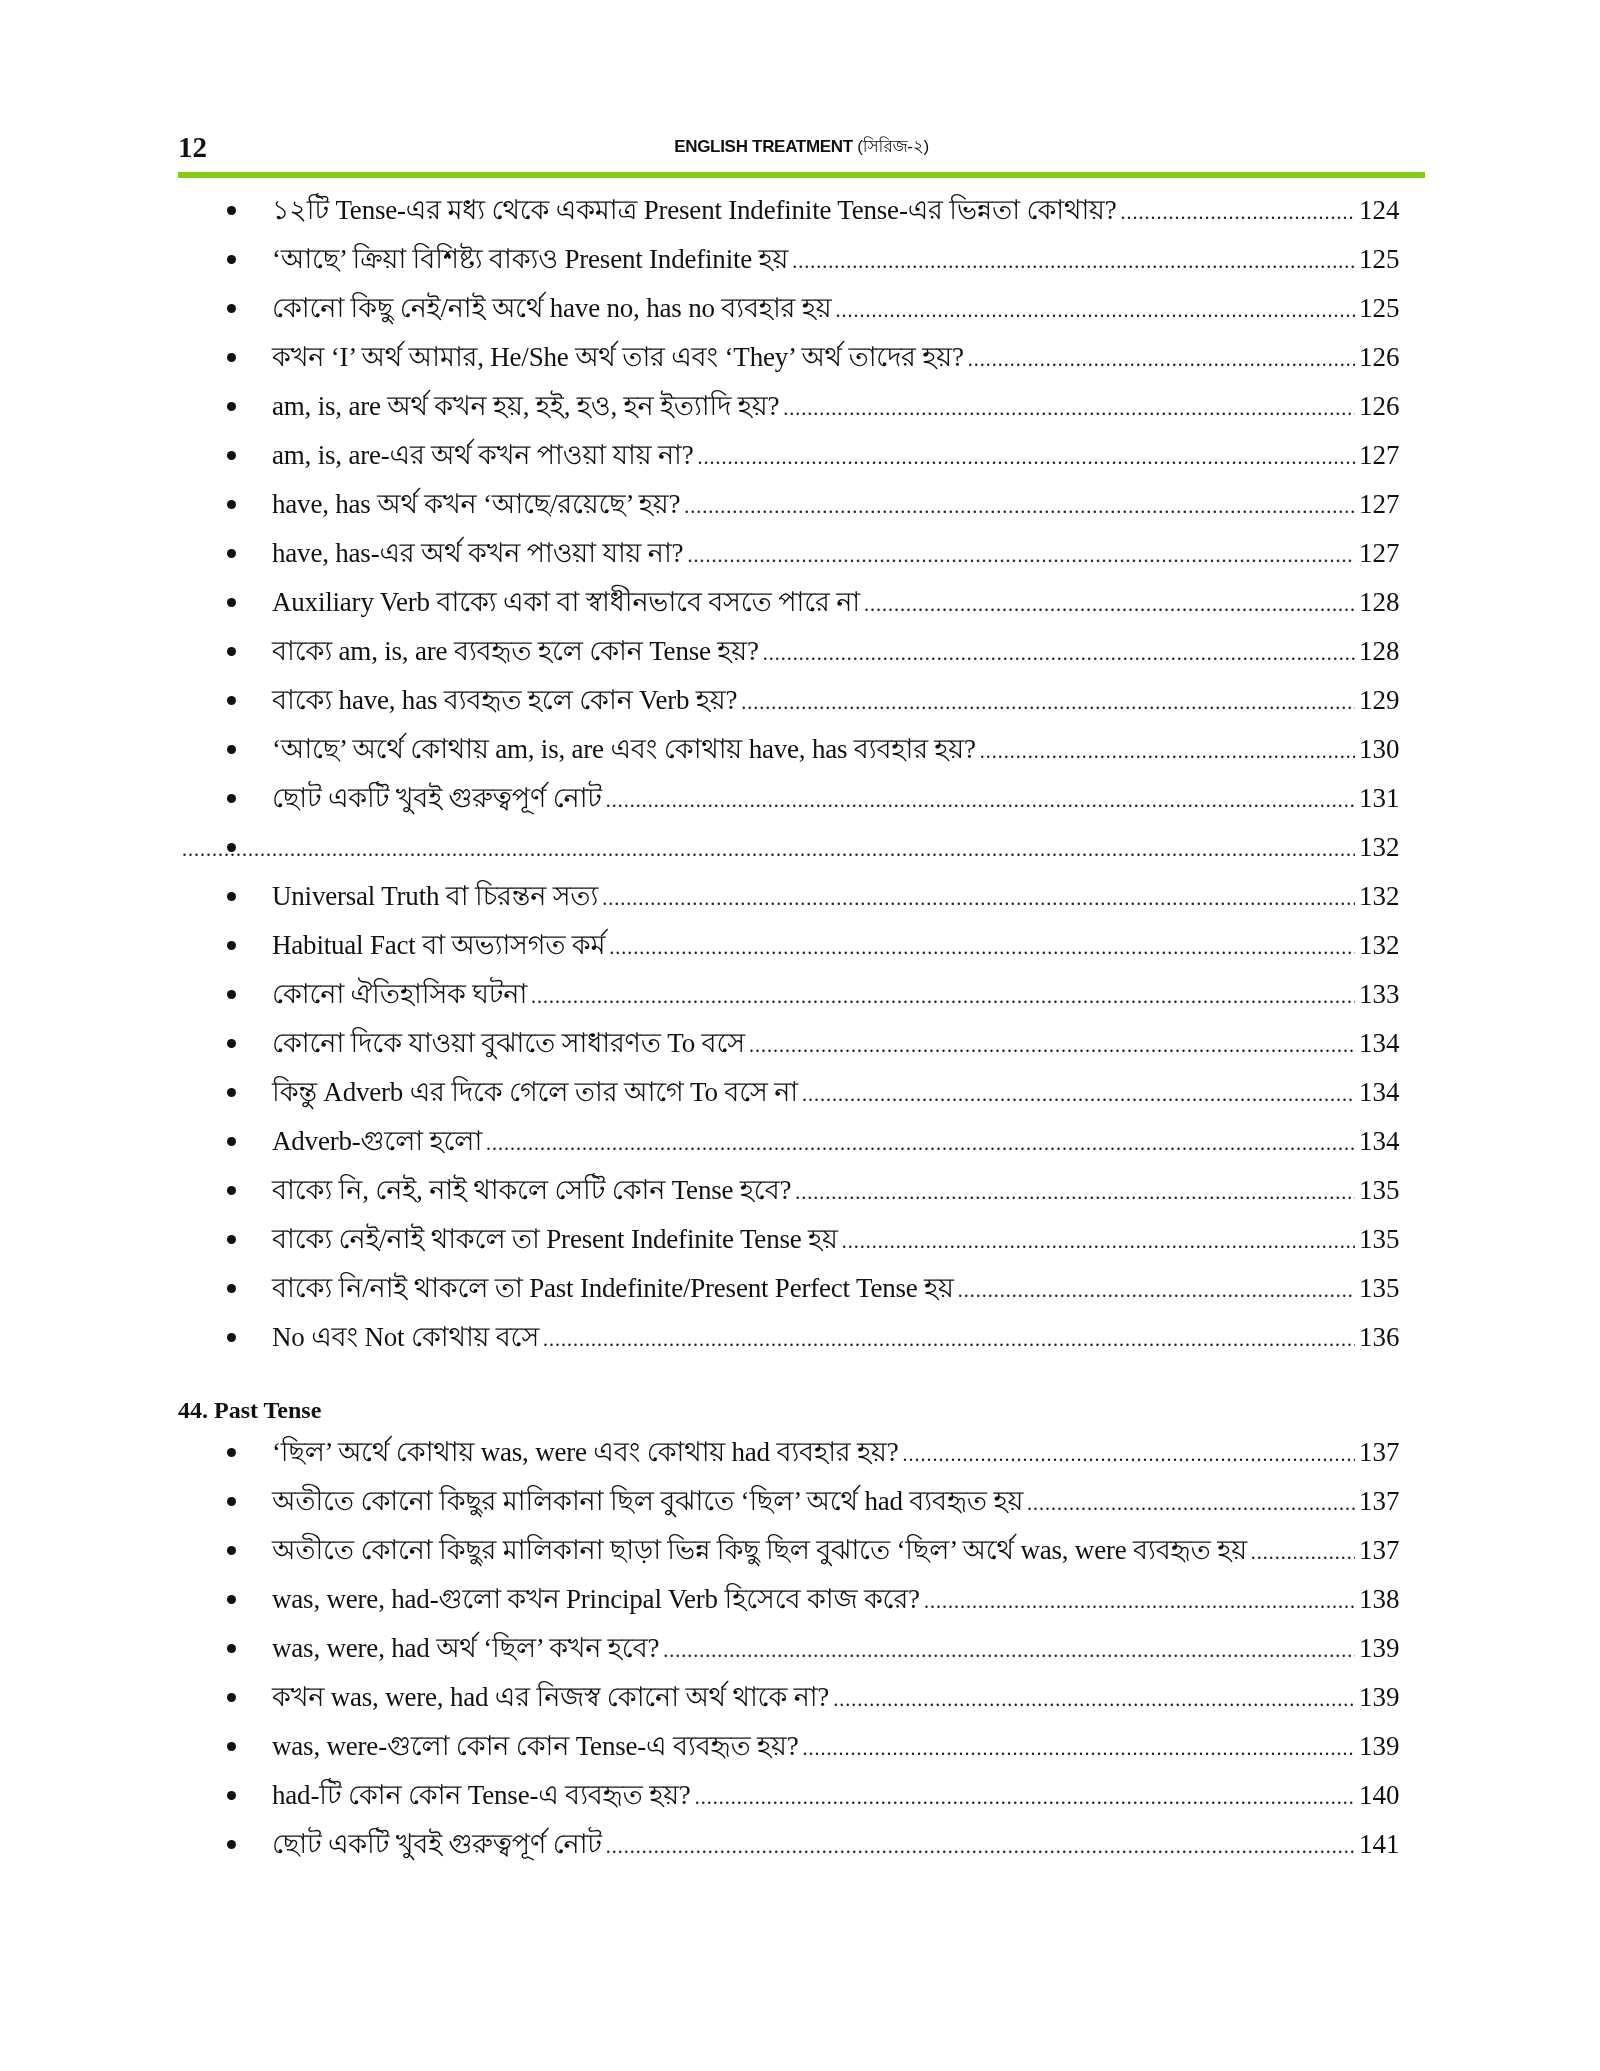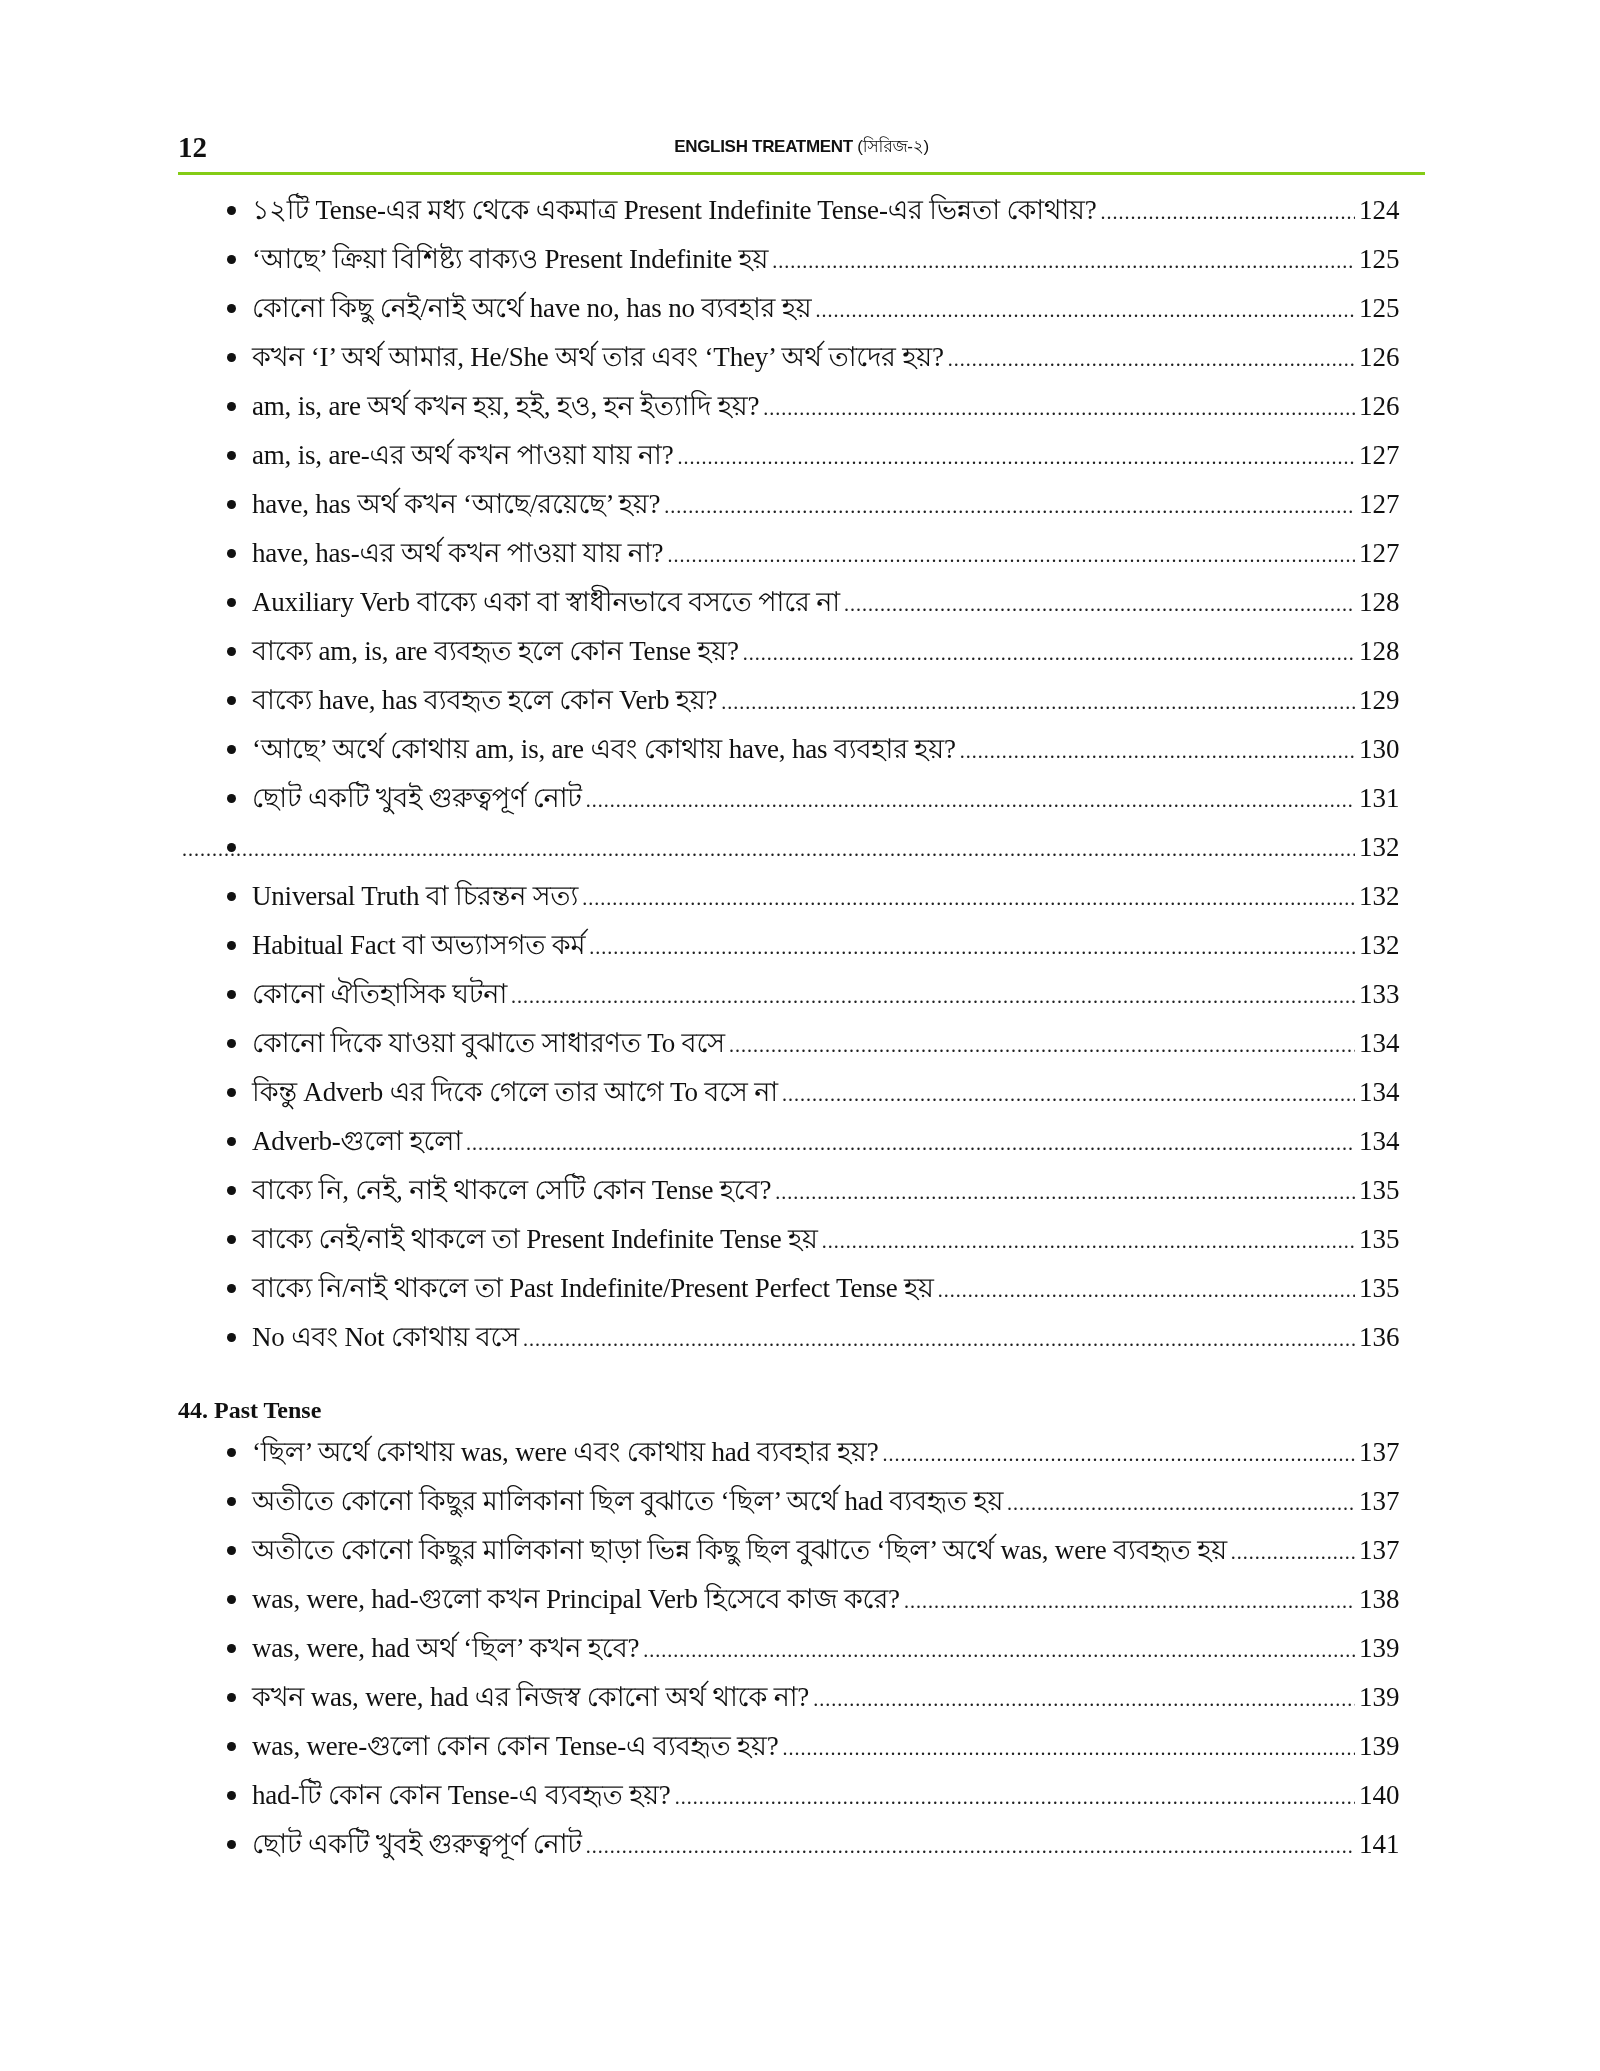--- a/index.html
+++ b/index.html
@@ -20,21 +20,21 @@
     left: 0; top: 0;
     width: 1600px;
     height: 2071px;
   }
   .running-header {
     position: absolute;
     left: 178px;
     top: 128px;
     width: 1247px;
     height: 44px;
-    border-bottom: 3px solid #84cc16;
+    border-bottom: 6px solid #84cc16;
   }
   .header-page-num {
     position: absolute;
     left: 0;
     top: 2px;
     font-family: "Liberation Serif", serif;
     font-weight: bold;
     font-size: 29px;
     line-height: 34px;
   }
@@ -86,21 +86,21 @@
   .bullet {
     position: absolute;
     left: 49px;
     top: 16px;
     width: 9px;
     height: 9px;
     border-radius: 50%;
     background: #111111;
   }
   .entry-text {
-    margin-left: 74px;
+    margin-left: 94px;
     flex: 0 0 auto;
     letter-spacing: -0.2px;
   }
   .leader {
     flex: 1 1 auto;
     overflow: hidden;
     margin: 0 4px 0 4px;
     color: #222222;
     letter-spacing: 1px;
   }

